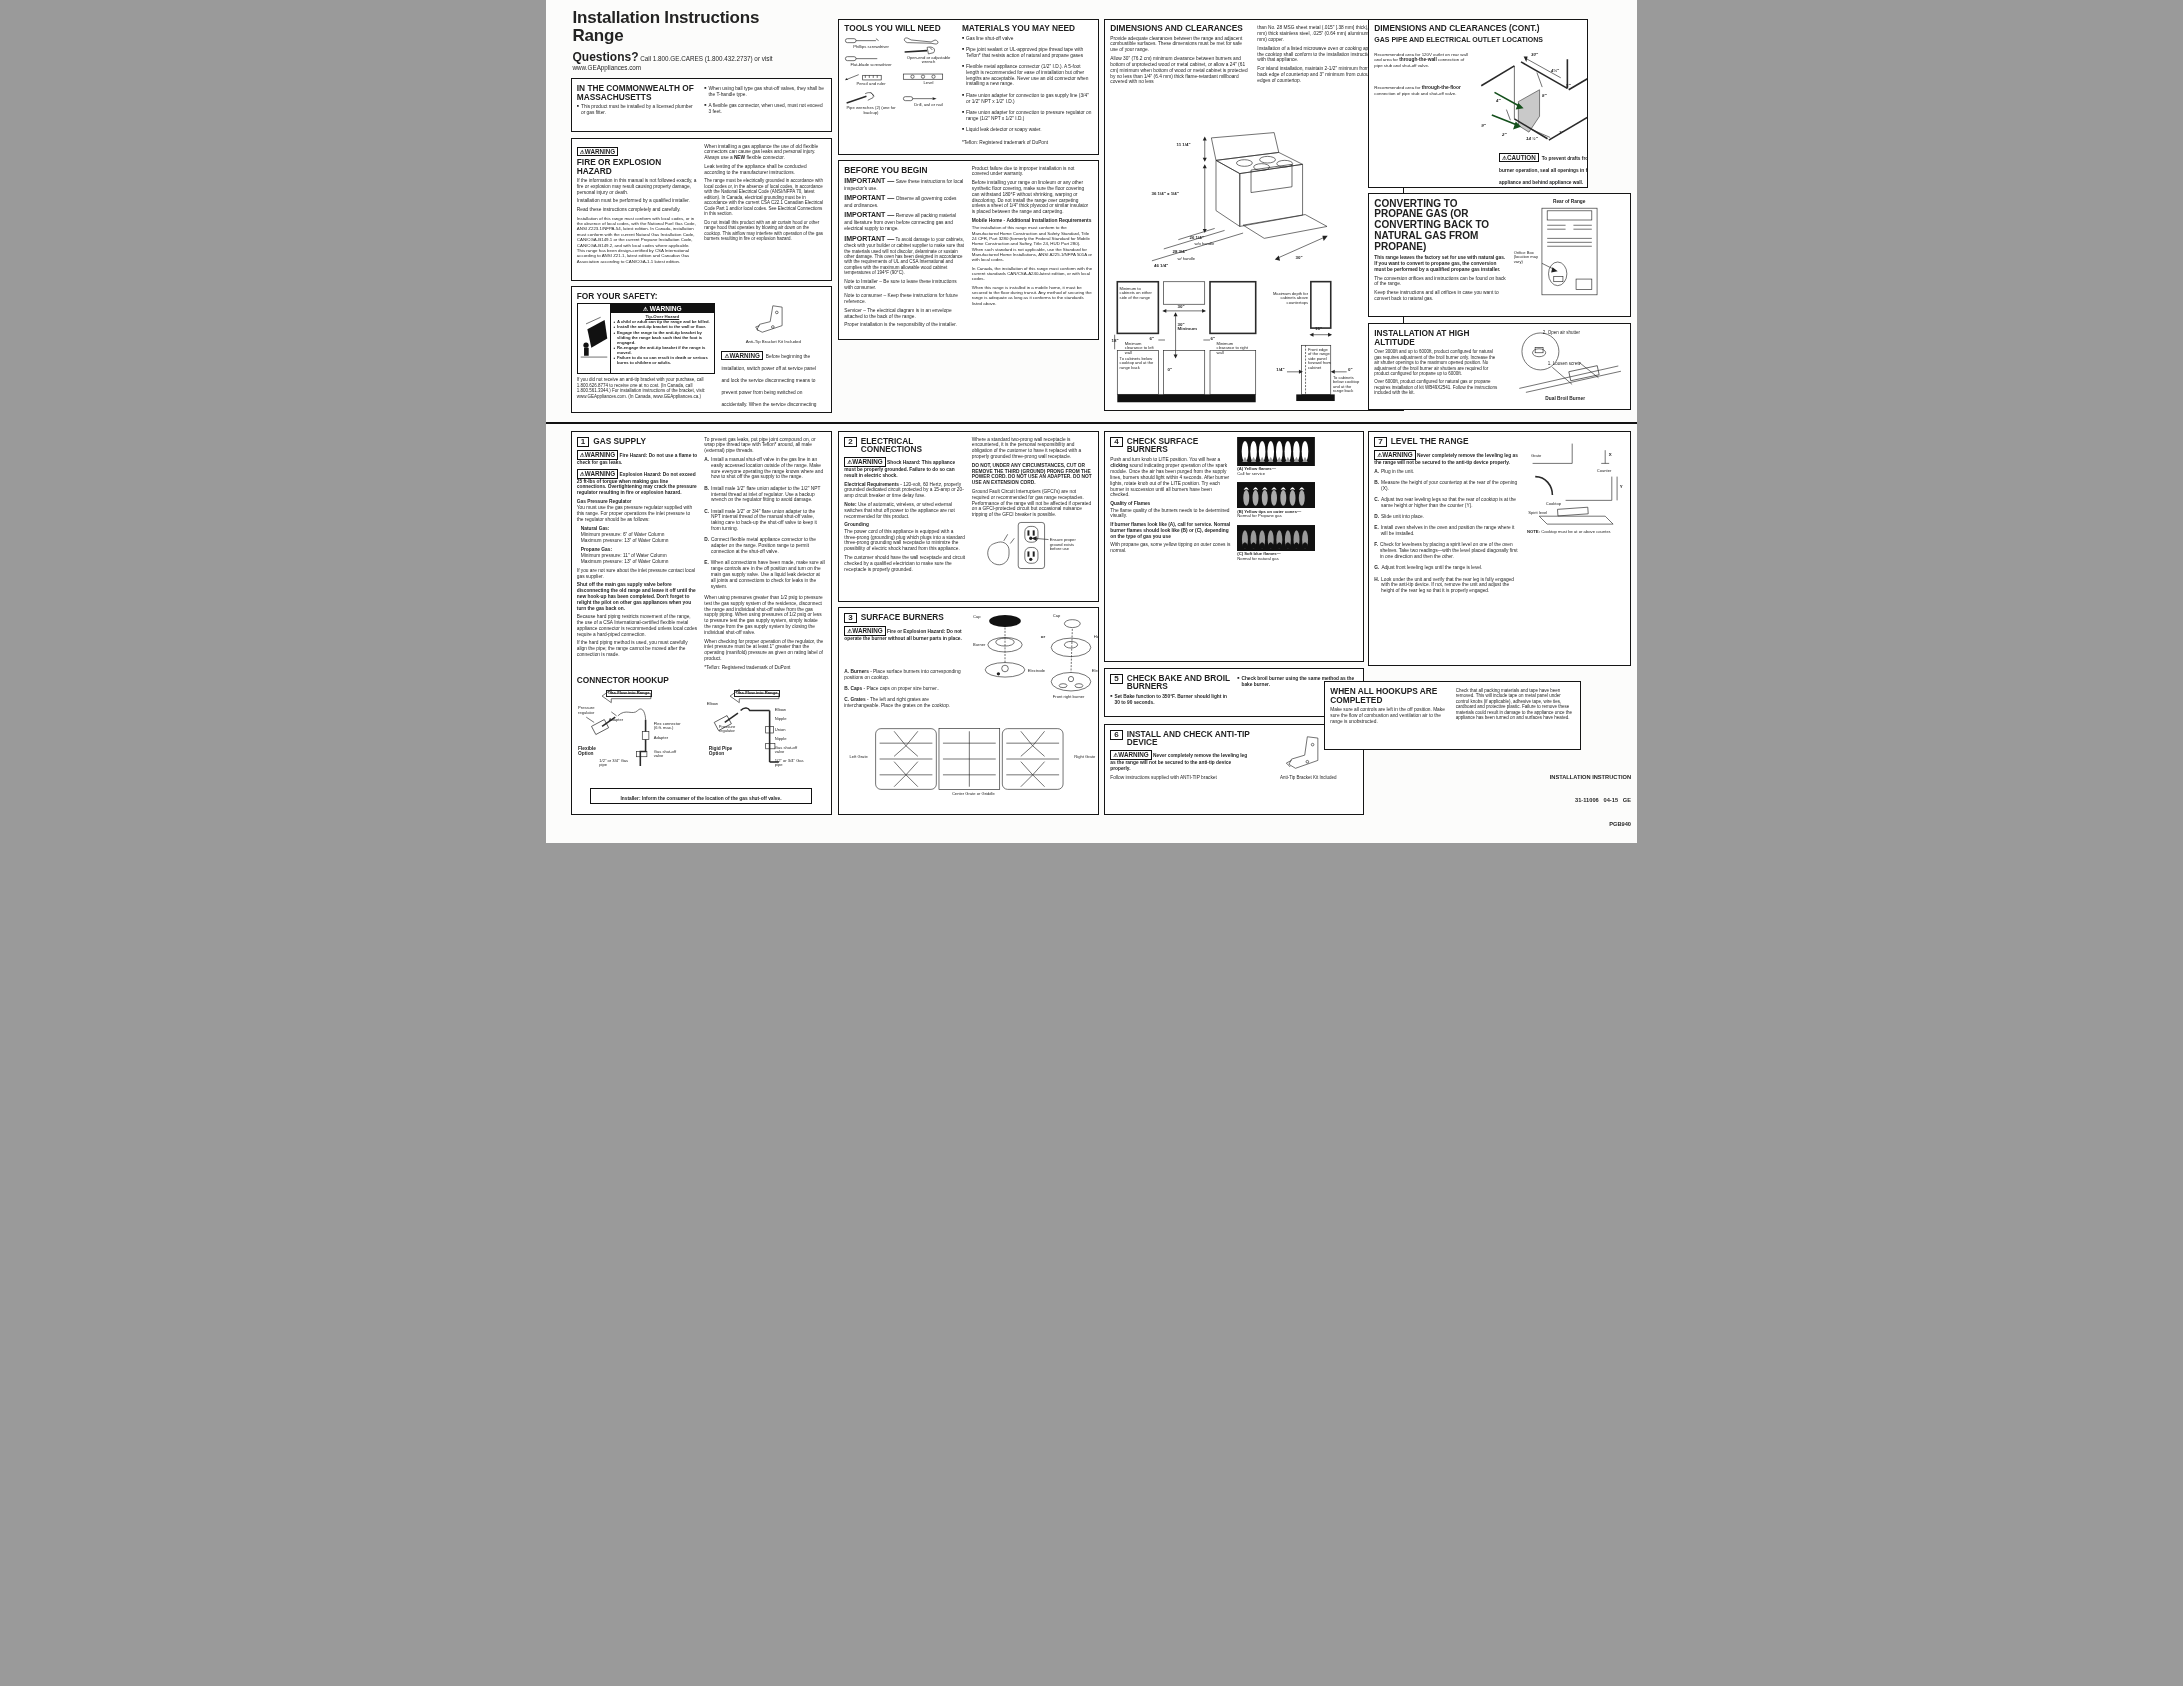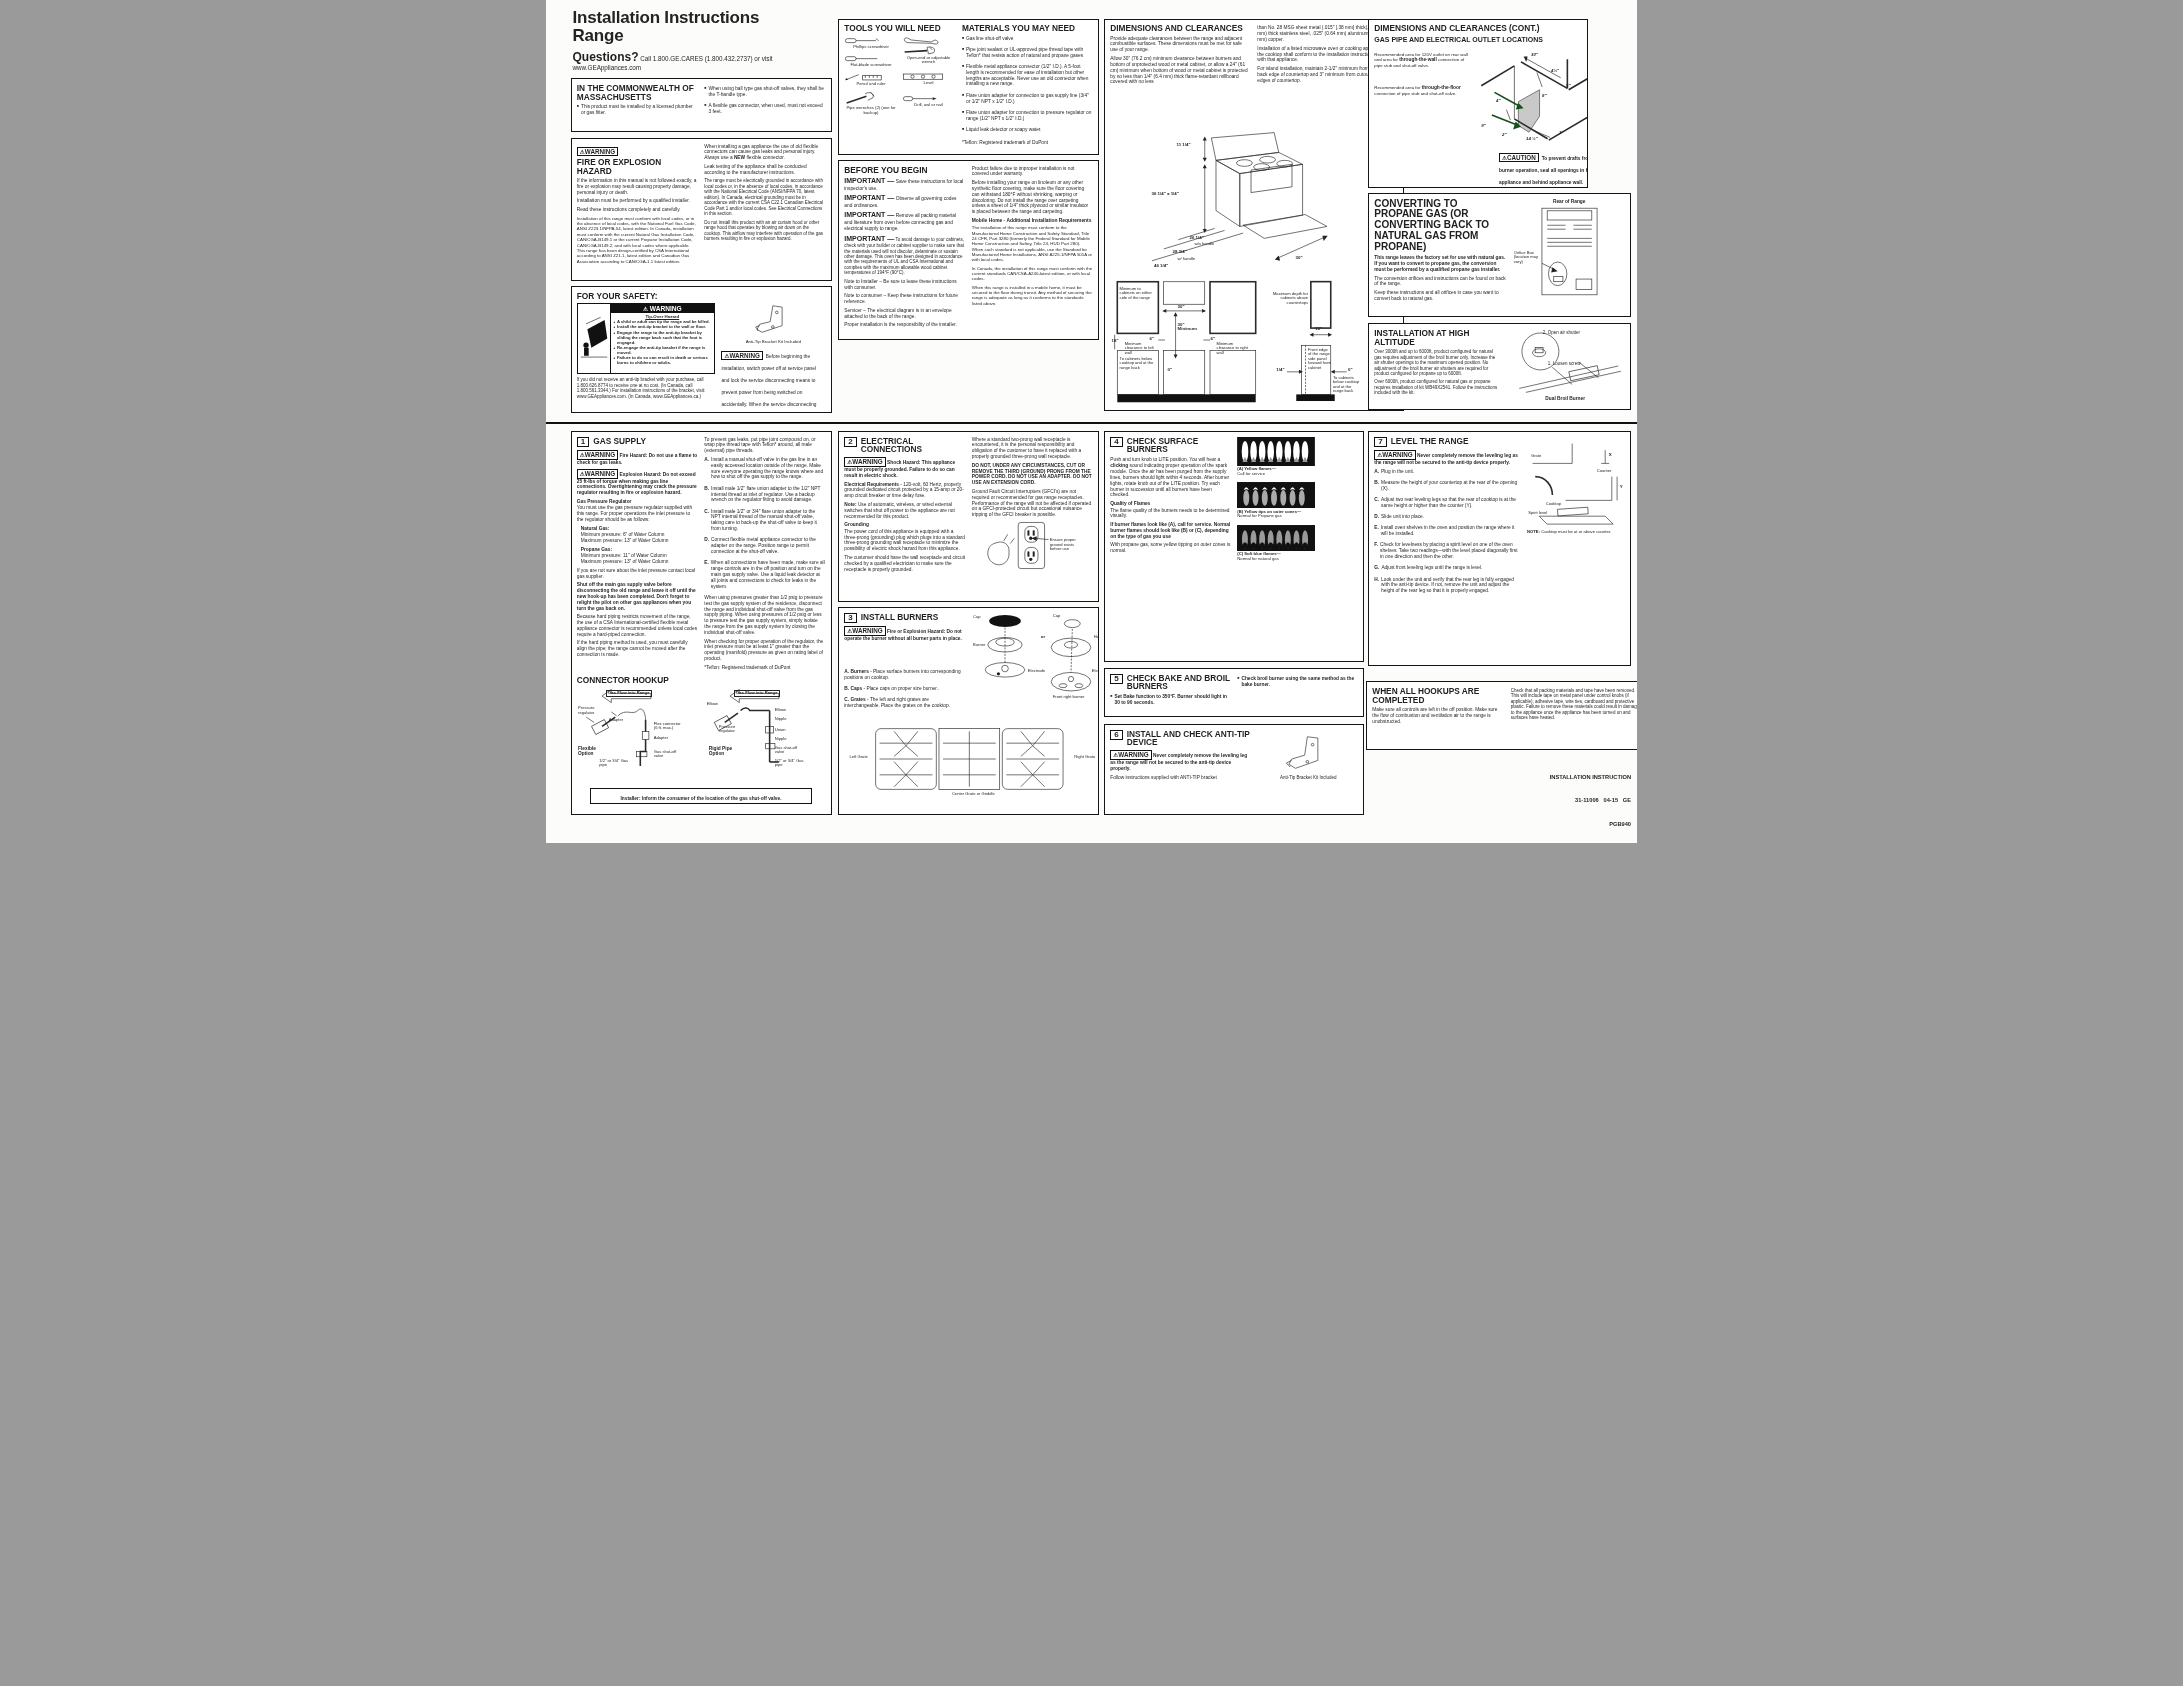--- a/index.html
+++ b/index.html
@@ -607,21 +607,21 @@
         </div>
       </div>
     </div>
   </div>
 
   <div class="box" style="left:292px;top:607px;width:261px;height:208px;">
     <div class="flex">
       <div class="c">
         <div class="sechead">
             <span class="numbox">3</span>
-            <span>INSTALL BURNERS</span>
+            <span>SURFACE BURNERS</span>
           </div>
         <p class="b"><span class="wtag"><span class="tri">⚠</span><span>WARNING</span></span> <b>Fire or Explosion Hazard: Do not operate the burner without all burner parts in place.</b></p>
         <div style="height:24px;"></div>
         <div class="li">
             <span class="b"><b>A.&nbsp;</b><b>Burners - </b><span>Place surface burners into corresponding positions on cooktop.</span></span>
           </div>
         <div class="li">
             <span class="b"><b>B.&nbsp;</b><b>Caps - </b><span>Place caps on proper size burner..</span></span>
           </div>
         <div class="li">
@@ -858,21 +858,21 @@
         <span class="labb" style="left:83px;top:16px;">X</span>
         <span class="lab" style="left:71px;top:32px;">Counter</span>
         <span class="labb" style="left:94px;top:48px;">Y</span>
         <span class="lab" style="left:20px;top:65px;">Cooktop</span>
         <span class="lab" style="left:2.6px;top:74px;">Spirit level</span>
         <div class="sm" style="position:absolute;left:1.3px;top:93px;width:97px;"><b>NOTE: </b><span>Cooktop must be at or above counter.</span></div>
       </div>
     </div>
   </div>
 
-  <div class="box" style="left:820px;top:681px;width:283px;height:69px;">
+  <div class="box" style="left:778px;top:681px;width:257px;height:69px;">
     <div class="flex">
       <div class="c">
         <div class="bh">WHEN ALL HOOKUPS ARE COMPLETED</div>
         <p class="b">Make sure all controls are left in the off position. Make sure the flow of combustion and ventilation air to the range is unobstructed.</p>
       </div>
       <div class="c" style="padding-top:1.3px;">
         <p class="b" style="font-size:4.5px;">Check that all packing materials and tape have been removed. This will include tape on metal panel under control knobs (if applicable), adhesive tape, wire ties, cardboard and protective plastic. Failure to remove these materials could result in damage to the appliance once the appliance has been turned on and surfaces have heated.</p>
       </div>
     </div>
   </div>

